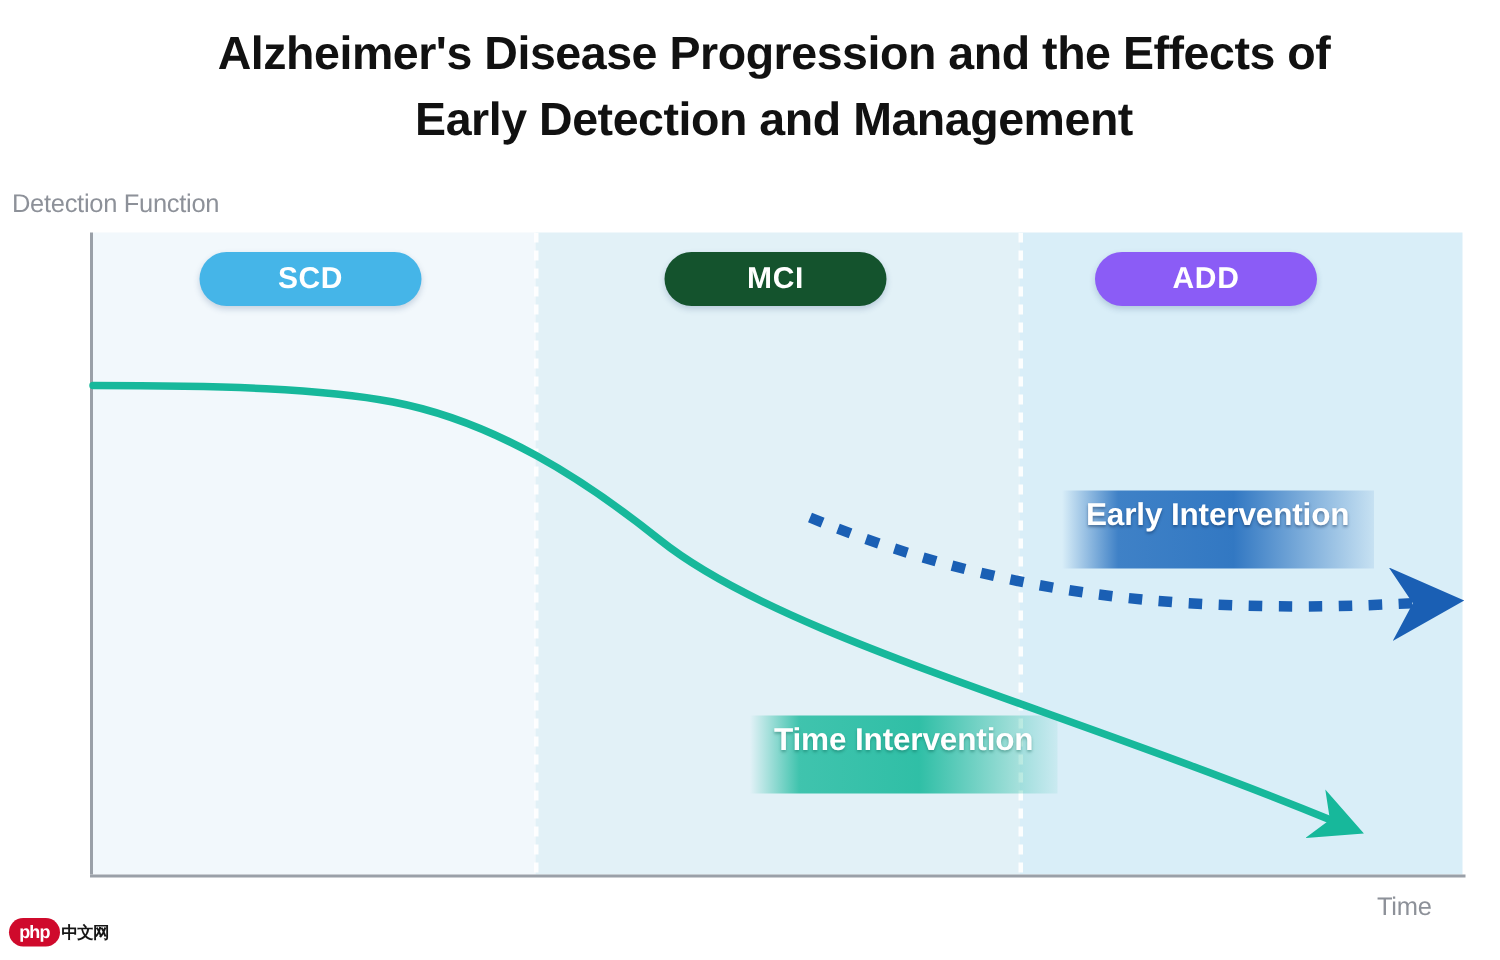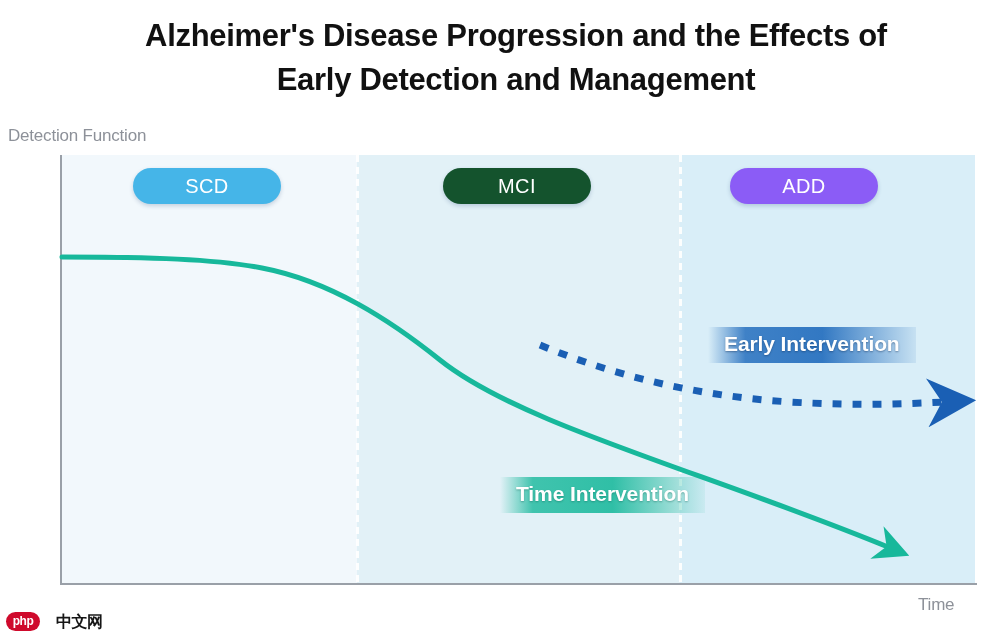--- a/index.html
+++ b/index.html
@@ -96,42 +96,42 @@
   
   .stage-badge {
     position: absolute;
     top: 168px;
     height: 36px;
     line-height: 36px;
     border-radius: 18px;
     text-align: center;
     color: #ffffff;
     font-size: 20px;
-    font-weight: normal;
+    font-weight: bold;
     letter-spacing: 0.4px;
     box-shadow: 0 2px 4px rgba(30,70,120,0.22);
   }
   #badge-scd { left: 133px; width: 148px; background: #45b5e8; }
   #badge-mci { left: 443px; width: 148px; background: #14532d; }
   #badge-add { left: 730px; width: 148px; background: #8b5cf6; }
 
   
   #curve-layer {
     position: absolute;
     left: 0;
     top: 0;
     width: 1000px;
     height: 640px;
     pointer-events: none;
   }
 
   
   .intervention-label {
     position: absolute;
-    height: 36px;
+    height: 52px;
     line-height: 34px;
     color: #ffffff;
     font-size: 21px;
     font-weight: bold;
     letter-spacing: -0.1px;
     text-align: center;
     white-space: nowrap;
     padding: 0 16px;
   }
   #label-early {
@@ -154,36 +154,37 @@
         rgba(23,184,155,0.08) 100%);
     text-shadow: 0 1px 2px rgba(8,90,75,0.40);
   }
 
   
   #watermark {
     position: absolute;
     left: 6px;
     top: 612px;
     display: flex;
-    gap: 16px;
+    align-items: center;
+    gap: 1px;
   }
   #watermark-logo {
     width: 34px;
     height: 19px;
     border-radius: 10px;
     background: #cf0a2c;
     color: #ffffff;
     font-size: 12px;
     font-weight: bold;
     line-height: 19px;
     text-align: center;
     letter-spacing: -0.5px;
   }
   #watermark-text {
-    font-size: 16px;
+    font-size: 11px;
     font-weight: bold;
     color: #161616;
     letter-spacing: -0.5px;
   }
 </style>
 </head>
 <body>
 
 <div id="chart-title">Alzheimer's Disease Progression and the Effects of
 Early Detection and Management</div>

